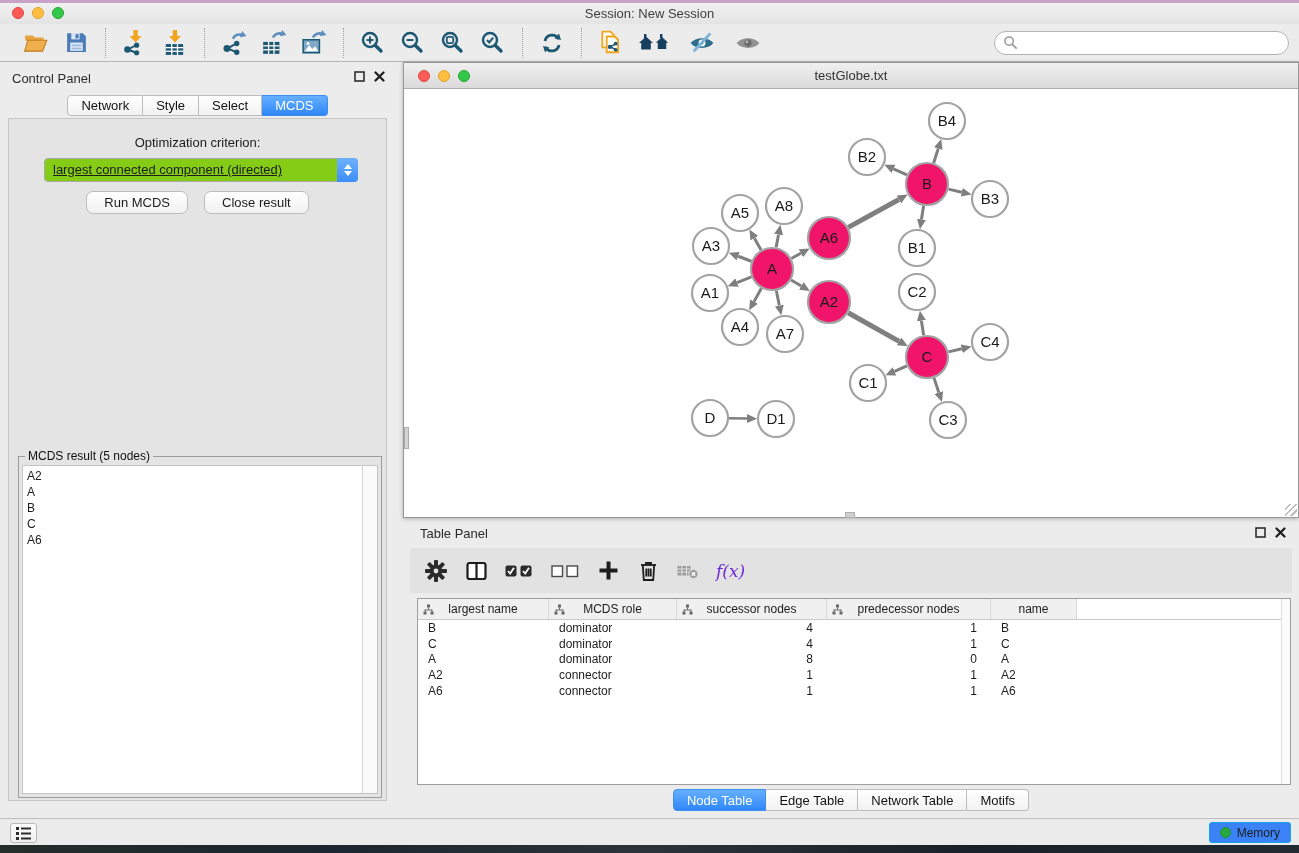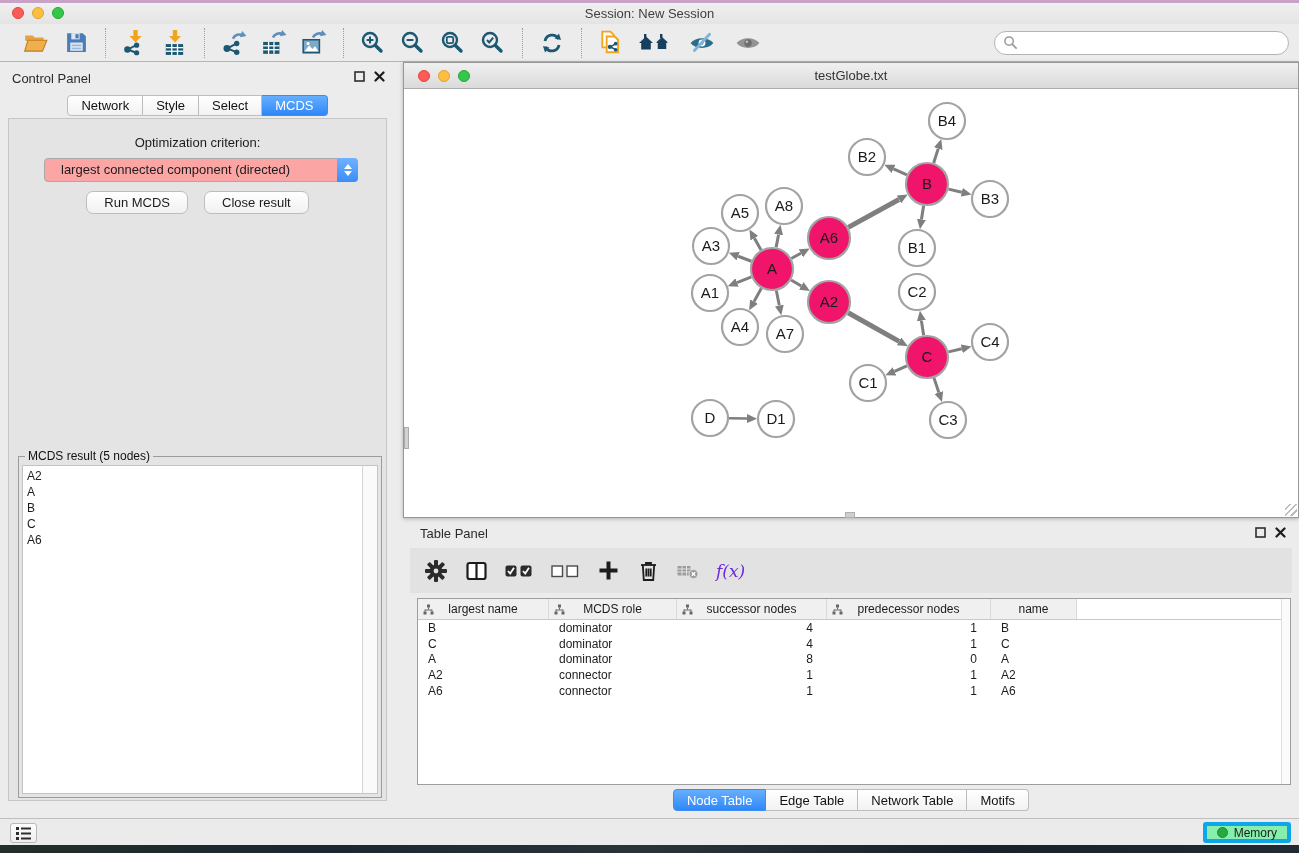--- a/index.html
+++ b/index.html
@@ -26,21 +26,21 @@
   .cp-header { position:absolute; left:0; top:62px; width:395px; height:32px; }
   .cp-header .ph-title, .tp-header .ph-title { position:absolute; left:12px; top:9px; font-size:13px; color:#2b2b2b; }
   .ph-icons { position:absolute; right:10px; top:9px; display:flex; gap:9px; align-items:center; }
   .cp-tabs { position:absolute; left:0; top:95px; width:395px; display:flex; justify-content:center; }
   .tab { display:flex; align-items:center; height:21px; padding:0 13px; background:linear-gradient(#ffffff,#f2f2f2); border:1px solid #bdbdbd; border-left:none; font-size:13px; color:#111; cursor:default; }
   .tab:first-child { border-left:1px solid #bdbdbd; border-radius:4px 0 0 4px;text-align:right; }
   .tab:last-child { border-radius:0 4px 4px 0; }
   .tab.active { background:linear-gradient(#66AFFF,#2F87F7); color:#fff; border-color:#3D8DF0; }
   .cp-body { position:absolute; left:8px; top:118px; width:379px; height:683px; background:#E4E4E4; border:1px solid #C6C6C6; }
   .opt-label { text-align:center; margin-top:16px; font-size:13px; }
-  .dropdown { position:absolute; left:35px; top:39px; width:314px; height:24px; background:#fca5a5; border:1px solid #A9A9A9; border-radius:4px; font-size:13px; line-height:22px; padding-left:16px; }
+  .dropdown { position:absolute; left:35px; top:39px; width:314px; height:24px; background:#84cc16; border:1px solid #A9A9A9; border-radius:4px; font-size:13px; line-height:22px; padding-left:8px;text-decoration:underline; }
   .dd-stepper { position:absolute; right:-1px; top:-1px; width:21px; height:24px; border-radius:0 4px 4px 0; background:linear-gradient(#6FB1FF,#3C8DF8); display:flex; flex-direction:column; align-items:center; justify-content:center; gap:2px; }
   .chev-up { width:0; height:0; border-left:4px solid transparent; border-right:4px solid transparent; border-bottom:5px solid #fff; }
   .chev-dn { width:0; height:0; border-left:4px solid transparent; border-right:4px solid transparent; border-top:5px solid #fff; }
   .btn-row { position:absolute; left:0; top:72px; width:100%; display:flex; justify-content:center; gap:16px; }
   .sw-btn { height:23px; padding:0 17px; background:linear-gradient(#ffffff,#f1f1f1); border:1px solid #BDBDBD; border-radius:7px; font-size:13px; display:flex; align-items:center; cursor:default; }
   .result-fieldset { position:absolute; left:9px; top:337px; width:364px; height:342px; border:1px solid #9C9C9C; }
   .result-legend { position:absolute; top:-8px; left:6px; background:#E4E4E4; padding:0 3px; font-size:12px; color:#111; }
   .result-list { position:absolute; left:3px; right:3px; top:8px; bottom:3px; background:#fff; border:1px solid #C4C4C4; }
   .result-scroll { position:absolute; right:0; top:0; bottom:0; width:15px; background:#FAFAFA; border-left:1px solid #D6D6D6; }
   .result-items { padding:2px 0 0 4px; }
@@ -72,21 +72,21 @@
   .td { overflow:hidden; white-space:nowrap; }
   .td.left { padding-left:10px; text-align:left; }
   .td.right { padding-right:14px; text-align:right; }
   .tp-scroll { position:absolute; right:0; top:0; bottom:0; width:9px; background:#FBFBFB; border-left:1px solid #DFDFDF; }
   .tp-tabs { position:absolute; left:403px; top:789px; width:896px; display:flex; justify-content:center; }
   .tp-tabs .tab { height:22px; }
 
   
   .status-bar { position:absolute; left:0; top:818px; width:1299px; height:27px; background:#EBEBEB; border-top:1px solid #BFBFBF; }
   .list-btn { position:absolute; left:10px; top:4px; width:27px; height:20px; background:linear-gradient(#FCFCFC,#EFEFEF); border:1px solid #B9B9B9; border-radius:3px; display:flex; align-items:center; justify-content:center; }
-  .memory-btn { position:absolute; right:8px; top:3px; height:21px; padding:0 10px; background:#86efac; border:4px solid #0ea5e9; border-radius:3px; display:flex; align-items:center; gap:6px; font-size:12px; }
+  .memory-btn { position:absolute; right:8px; top:3px; height:21px; padding:0 10px; background:#3b82f6; border:1px solid #0ea5e9; border-radius:3px; display:flex; align-items:center; gap:6px; font-size:12px; }
   .memory-dot { width:11px; height:11px; border-radius:50%; background:#27A93F; border:1px solid #1F8A33; }
   .bottom-strip { position:absolute; left:0; top:845px; width:1299px; height:8px;
     background:linear-gradient(90deg,#232e2a,#1b2630 25%,#2a3438 50%,#182029 75%,#222b31); }
 </style>
 </head>
 <body>
 
 <div class="top-accent"></div>
 <div class="titlebar">
   <div class="lights">

